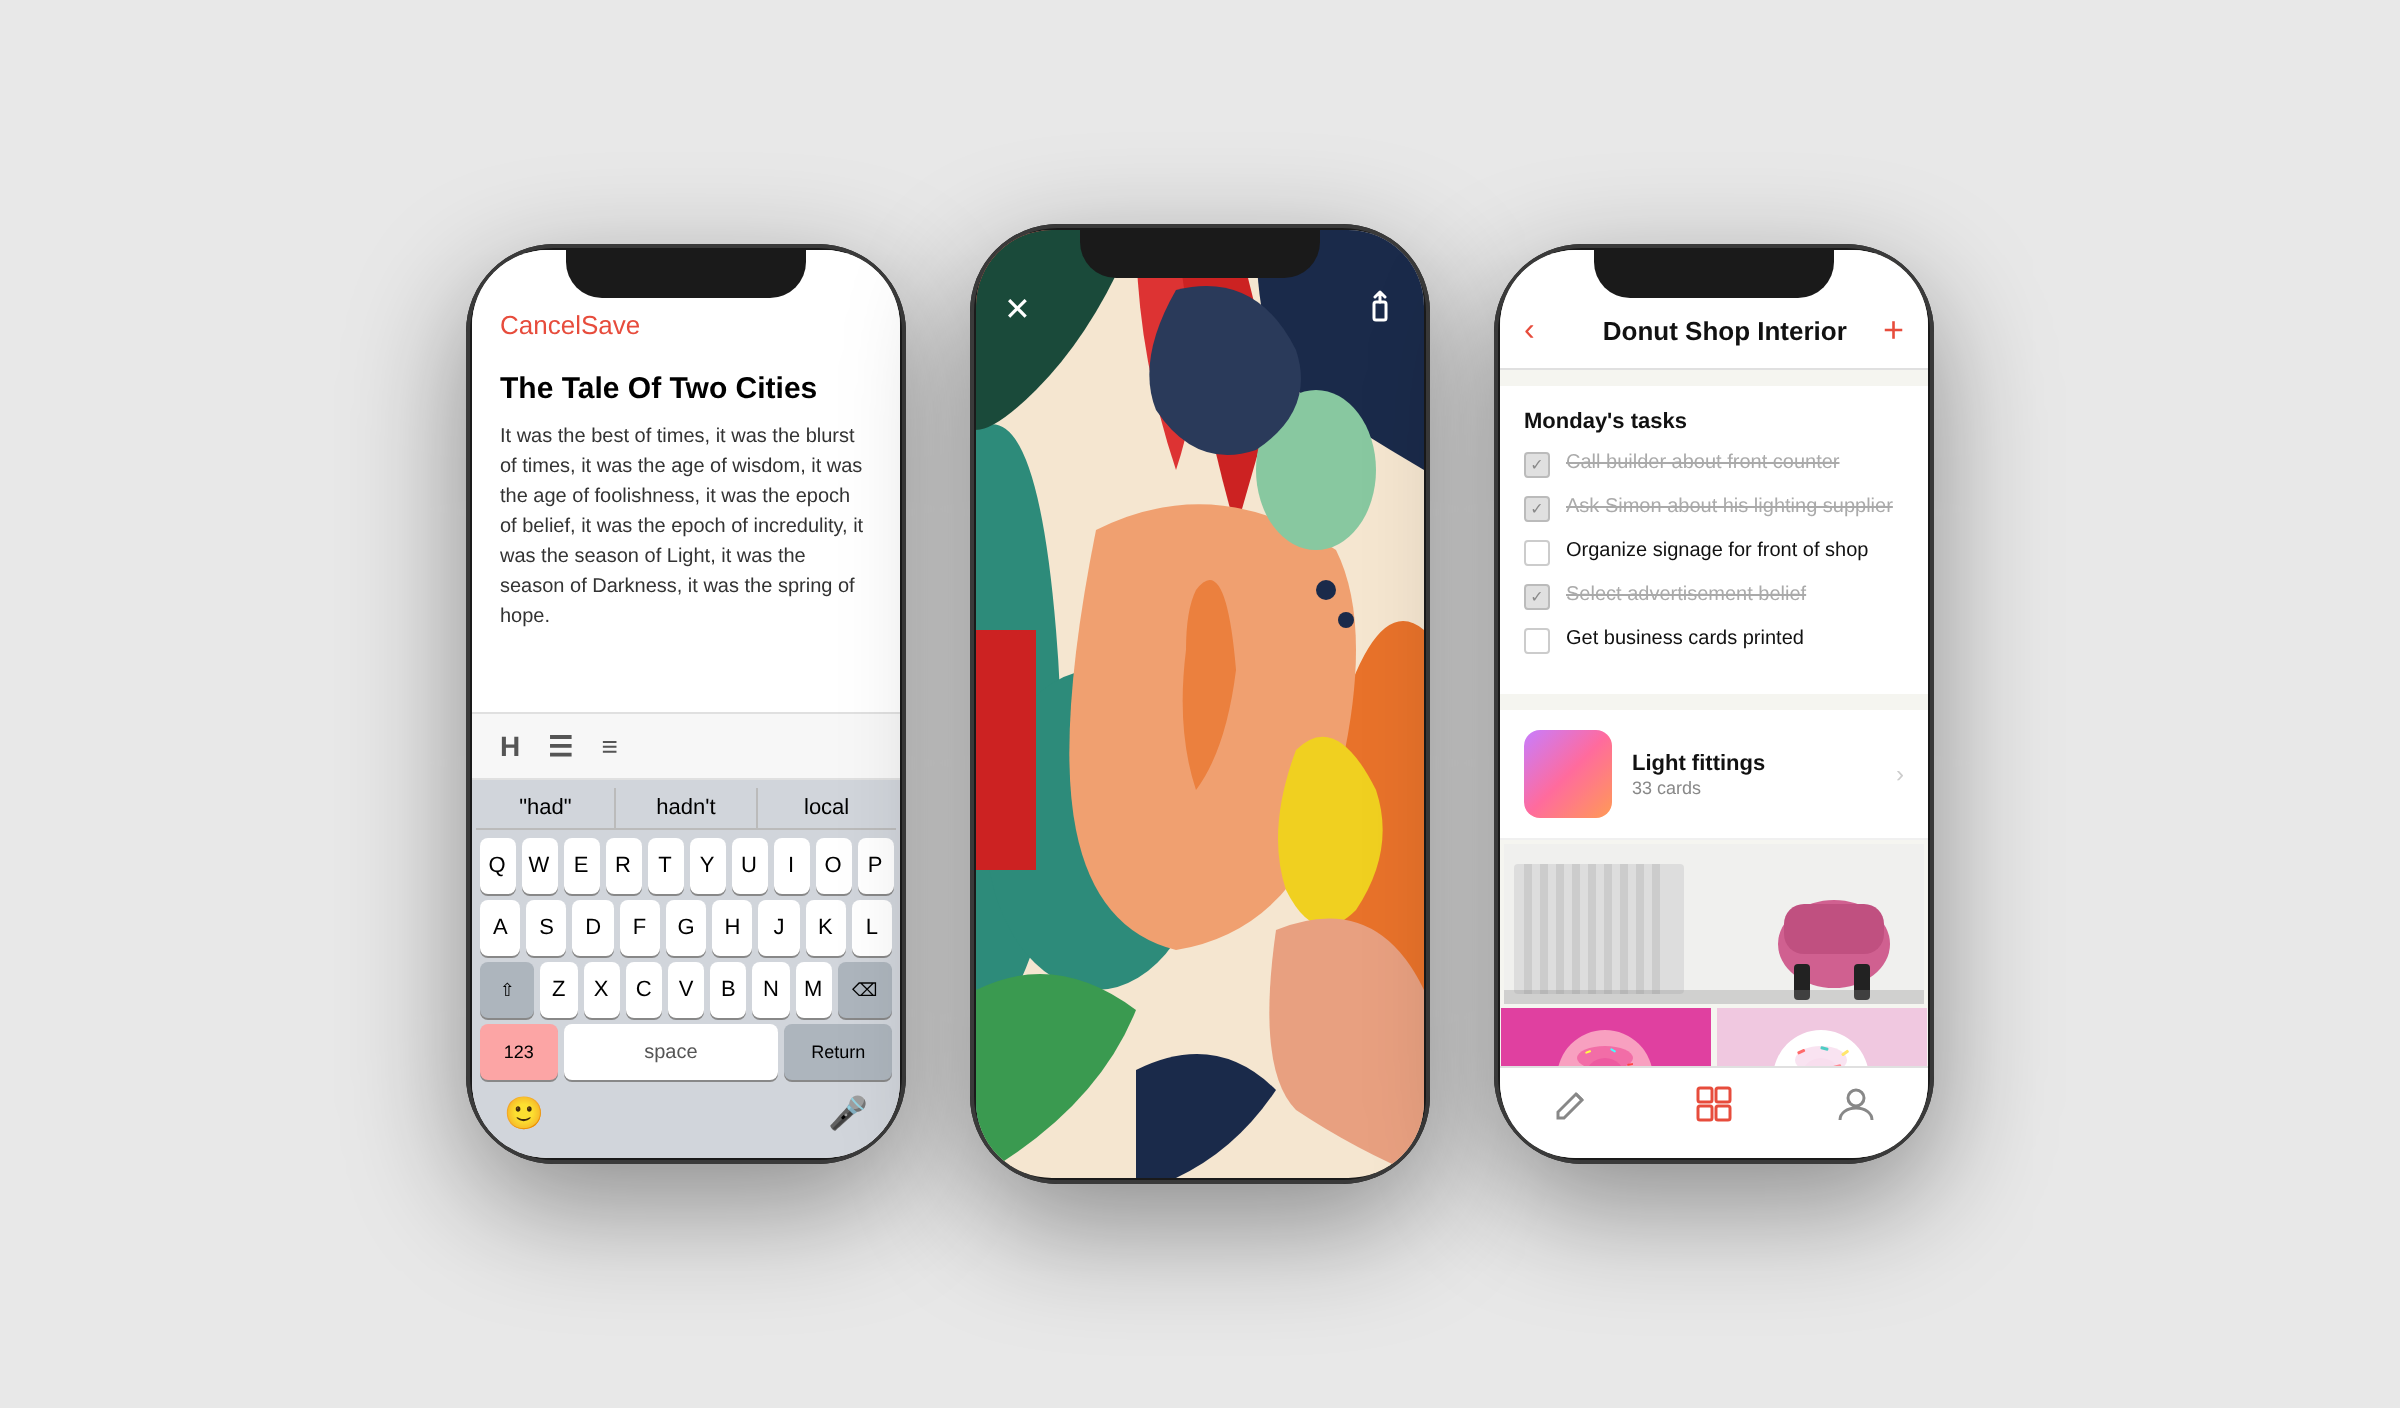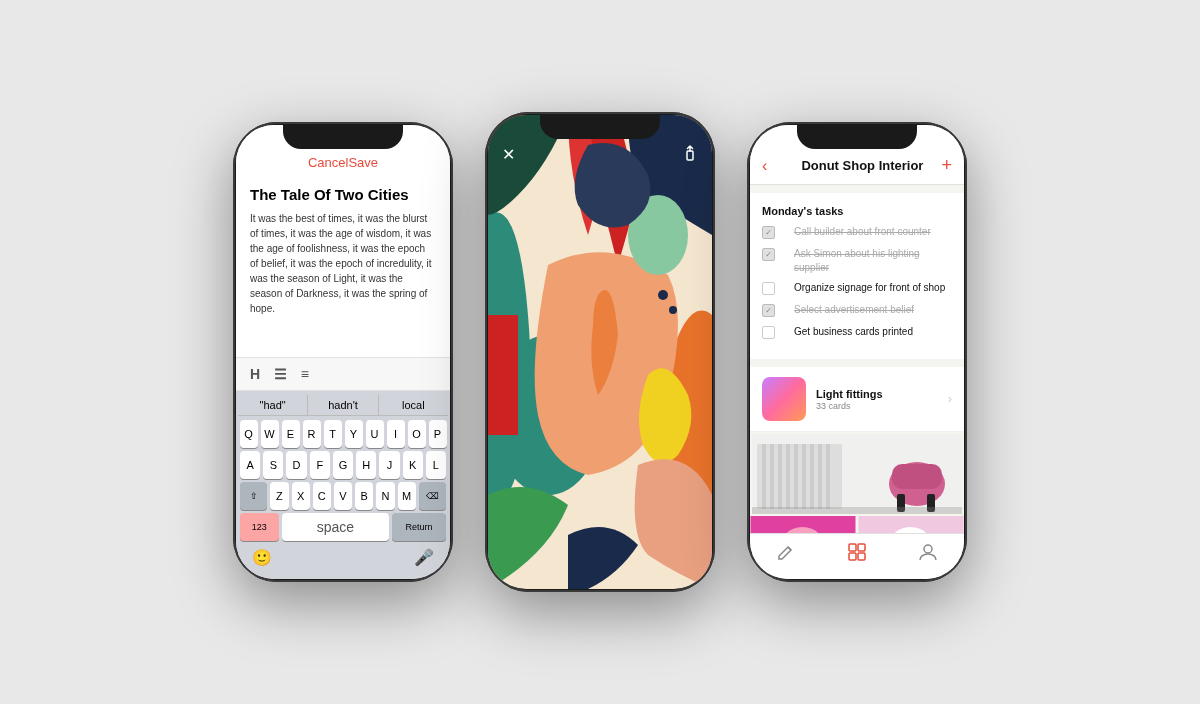--- a/index.html
+++ b/index.html
@@ -60,21 +60,21 @@
 
     
     .notes-app {
       display: flex;
       flex-direction: column;
       height: 100%;
       background: white;
     }
     .notes-topbar {
       display: flex;
-      justify-content: center;
+      justify-content: flex-start;
       align-items: center;
       padding: 30px 14px 8px;
       background: white;
     }
     .notes-cancel {
       color: #e74c3c;
       font-size: 13px;
     }
     .notes-save {
       color: #e74c3c;
@@ -154,21 +154,21 @@
       color: #000;
     }
     .key-special {
       background: #adb5bd;
       color: #000;
       font-size: 9px;
       flex: 1.5;
     }
     .key-space {
       flex: 5;
-      font-size: 14px;
+      font-size: 10px;
       color: #555;
     }
     .key-return {
       flex: 2.5;
       font-size: 9px;
       background: #adb5bd;
     }
     .key-num {
       flex: 1.8;
       font-size: 9px;
@@ -261,21 +261,21 @@
     }
     .task-section-title {
       font-size: 11px;
       font-weight: 700;
       color: #111;
       margin-bottom: 8px;
     }
     .task-item {
       display: flex;
       align-items: flex-start;
-      gap: 19px;
+      gap: 8px;
       margin-bottom: 6px;
       min-height: 16px;
     }
     .task-checkbox {
       width: 13px;
       height: 13px;
       border: 1.5px solid #ccc;
       border-radius: 2px;
       flex-shrink: 0;
       margin-top: 1px;

